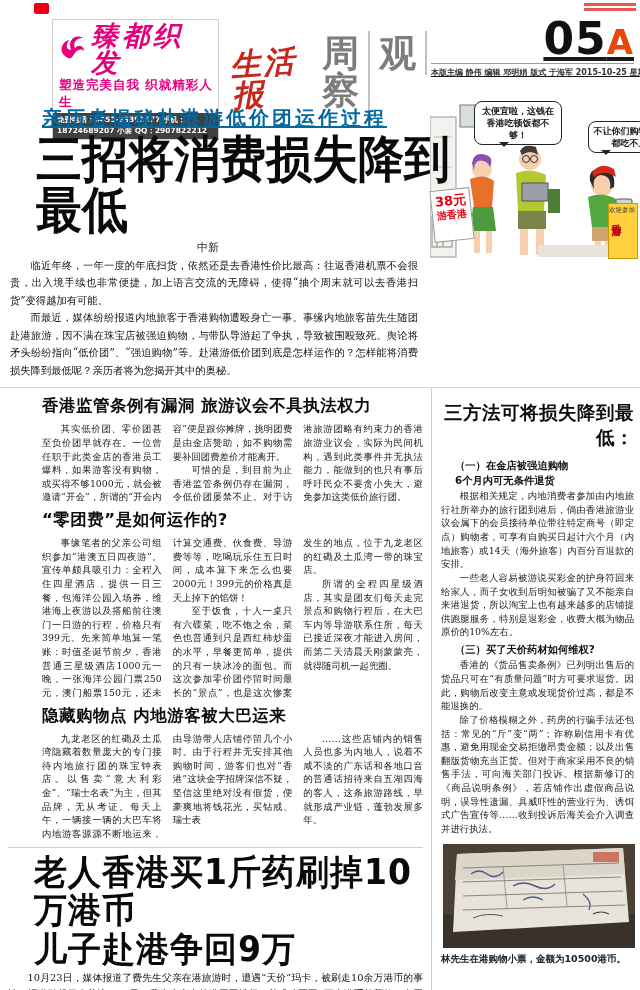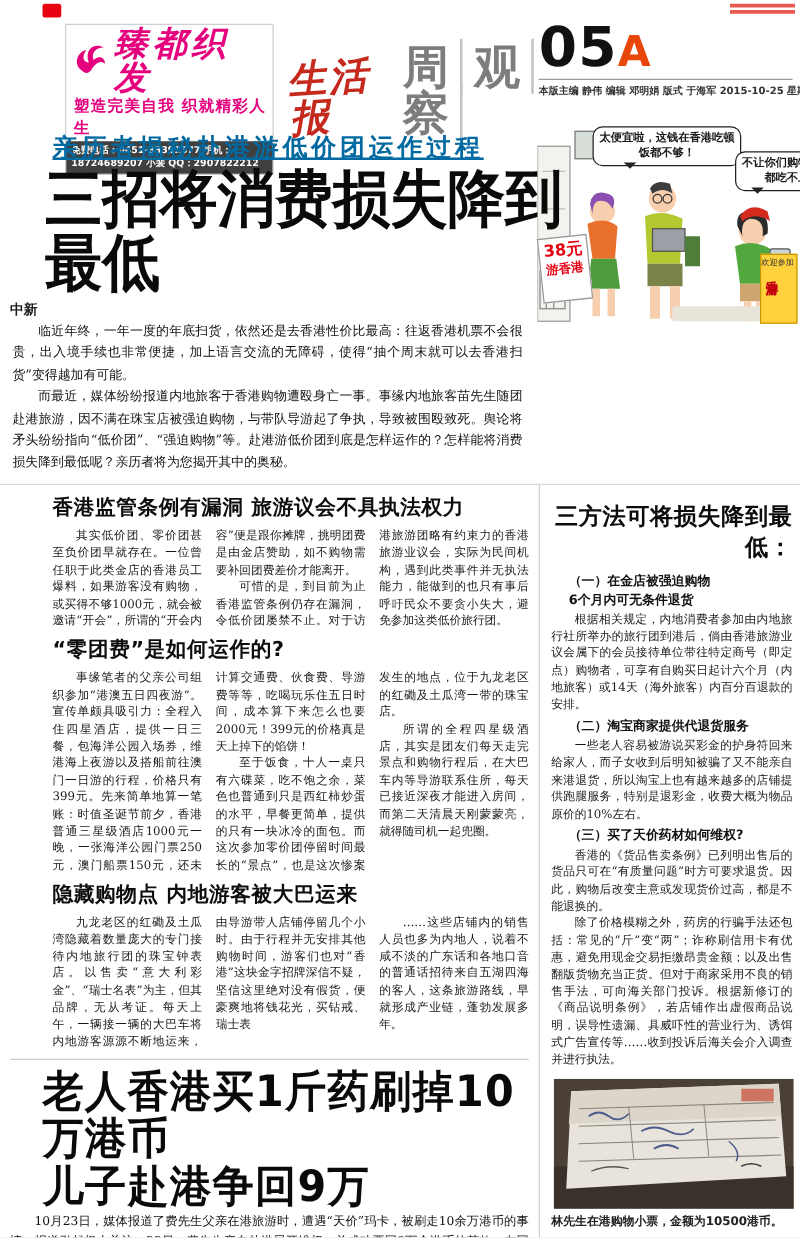--- a/index.html
+++ b/index.html
@@ -19,37 +19,37 @@
   .ad { width:236px; border:1px solid #cfcfcf; background:#fff;margin-left:44px; }
   .ad-top { display:flex; align-items:center; padding:2px 4px 0 4px; }
   .ad-brand { color:#e5007d; font-weight:900; font-size:27px; font-style:italic; letter-spacing:4px; line-height:1; font-family:"DejaVu Serif", serif; }
   .ad-slogan { color:#e5007d; font-weight:900; font-size:12.5px; letter-spacing:1px; padding:1px 4px 2px 6px; }
   .ad-red { background:#404040; color:#fff; font-size:7.5px; line-height:1.45; padding:2px 4px; font-weight:700; }
   .ad-red .l2 { color:#ffe9a8; }
   .masthead { display:flex; align-items:flex-end; padding:16px 0 0 12px; }
   .paper-name { color:#c5281c; font-family:"DejaVu Serif", serif; font-weight:900; font-style:italic; font-size:31px; transform:rotate(-4deg); letter-spacing:2px; line-height:1; padding-right:14px; }
   .section-name { color:#7d7d7d; font-family:"DejaVu Serif", serif; font-weight:900; font-size:37px; line-height:1; letter-spacing:0; }
   .section-name span { border-right:2px solid #c2c2c2; padding:0 9px; }
-  .pageinfo { margin-left:auto; width:205px; text-align:left; padding-right:2px; }
+  .pageinfo { margin-left:auto; width:205px; text-align:right; padding-right:2px;text-decoration:underline; }
   .pagenum { font-size:44px; font-weight:700; line-height:0.9; letter-spacing:1px; color:#111; }
   .pagenum b { color:#e94609; font-size:34px; font-weight:700; }
   .staffline { border-top:1px solid #9a9a9a; margin-top:4px; padding-top:3px; font-size:8px; color:#333; white-space:nowrap; font-weight:700; }
   
   .hero { position:relative; min-height:162px; padding-left:8px; border-bottom:1px solid #d8d8d8; }
   .hero-left { width:424px; position:relative; z-index:2; }
   .kicker { font-size:20px; font-weight:700; color:#0369a1; letter-spacing:3px; padding:6px 0 2px 34px;text-decoration:underline; }
   .headline1 { font-size:46px; font-weight:900; color:#0a0a0a; letter-spacing:0px; line-height:1.02; width:470px; padding-left:28px; transform:scaleY(1.08); transform-origin:left top; }
-  .byline { text-align:left; font-size:11px; font-weight:700; margin:12px 0 2px 0; width:400px; }
+  .byline { text-align:center; font-size:11px; font-weight:400; margin:12px 0 2px 0; width:400px; }
   .lead1 { font-family:"DejaVu Serif", serif; font-size:10.3px; line-height:1.7; color:#111; text-align:justify; padding:0 14px 8px 2px; }
   .lead1 p { text-indent:2em; }
   
   .cartoon { position:absolute; right:0; top:-2px; width:210px; height:164px; z-index:1; }
   .bubble { position:absolute; background:#fff; border:1.5px solid #222; border-radius:8px; font-size:9px; font-weight:700; text-align:center; padding:3px 4px; line-height:1.35; z-index:3; }
   .bubble:after { content:""; position:absolute; bottom:-8px; left:24px; border:5px solid transparent; border-top-color:#222; }
-  .b1 { left:44px; top:4px; width:119px; }
+  .b1 { left:44px; top:4px; width:88px; }
   .b2 { left:158px; top:24px; width:92px; }
   .b2:after { left:12px; }
   .sign38 { position:absolute; left:2px; top:92px; width:40px; height:52px; background:#fff; border:1px solid #999; transform:rotate(-6deg); text-align:center; color:#e60012; font-weight:900; z-index:3; }
   .sign38 .s1 { font-size:13px; line-height:1.1; padding-top:4px; }
   .sign38 .s2 { font-size:10px; }
   .sign2 { position:absolute; right:2px; bottom:2px; width:30px; height:56px; background:#ffd23d; border:1px solid #c89a00; text-align:left; z-index:3; }
   .sign2 .t1 { font-size:6.5px; color:#333; padding-top:2px; }
   .sign2 .t2 { font-size:10px; color:#c40010; font-weight:900; writing-mode:vertical-rl; letter-spacing:1px; margin-top:1px; }
   
   .main { display:flex; }
@@ -227,21 +227,20 @@
         <div class="sb-sub">
           <div>（一）在金店被强迫购物</div>
           <div>6个月内可无条件退货</div>
         </div>
         <div class="sb-body">
             <p>根据相关规定，内地消费者参加由内地旅行社所举办的旅行团到港后，倘由香港旅游业议会属下的会员接待单位带往特定商号（即定点）购物者，可享有自购买日起计六个月（内地旅客）或14天（海外旅客）内百分百退款的安排。</p>
           </div>
       </div>
 
       <div>
-        <div class="sb-sub">（二）淘宝商家提供代退货服务</div>
         <div class="sb-body">
             <p>一些老人容易被游说买彩金的护身符回来给家人，而子女收到后明知被骗了又不能亲自来港退货，所以淘宝上也有越来越多的店铺提供跑腿服务，特别是退彩金，收费大概为物品原价的10%左右。</p>
           </div>
       </div>
 
       <div>
         <div class="sb-sub">（三）买了天价药材如何维权?</div>
         <div class="sb-body">
           <p>香港的《货品售卖条例》已列明出售后的货品只可在“有质量问题”时方可要求退货。因此，购物后改变主意或发现货价过高，都是不能退换的。</p>
           <p>除了价格模糊之外，药房的行骗手法还包括：常见的“斤”变“两”；诈称刷信用卡有优惠，避免用现金交易拒缴昂贵金额；以及出售翻版货物充当正货。但对于商家采用不良的销售手法，可向海关部门投诉。根据新修订的《商品说明条例》，若店铺作出虚假商品说明，误导性遗漏、具威吓性的营业行为、诱饵式广告宣传等……收到投诉后海关会介入调查并进行执法。</p>

